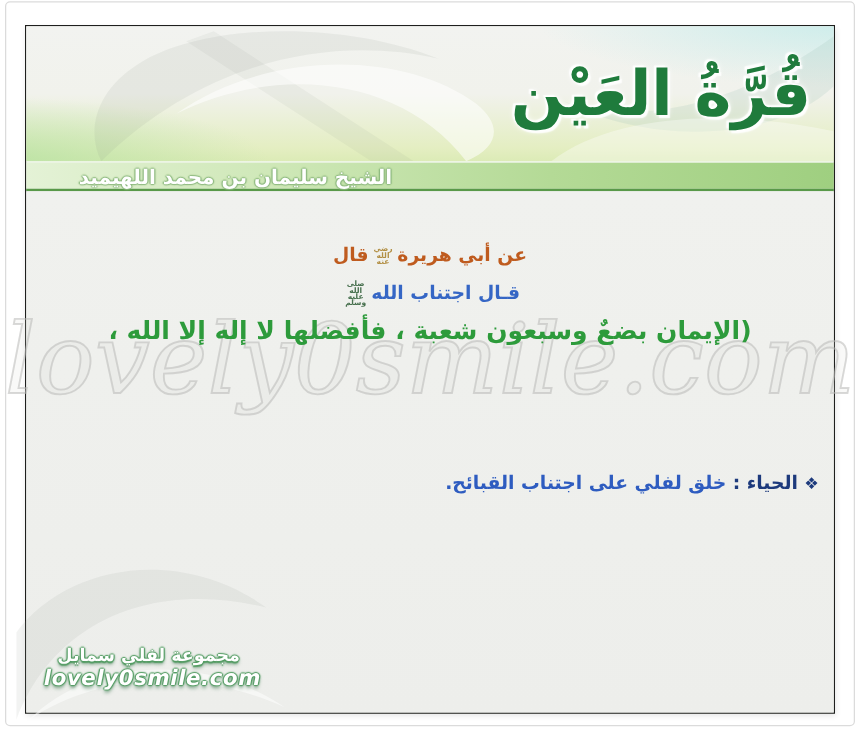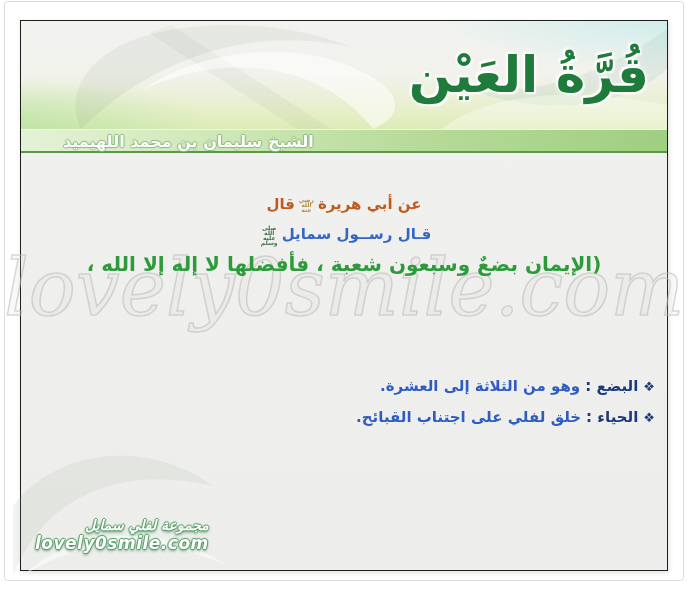--- a/index.html
+++ b/index.html
@@ -46,23 +46,23 @@
   .seal{display:inline-block;vertical-align:middle;text-align:center;
         font-weight:bold;margin:0 3px;white-space:normal;}
   .seal.gold{width:17px;font-size:6px;line-height:5px;color:#b28f44;}
   .seal.green{width:19px;font-size:6px;line-height:5px;color:#47704e;}
   .defs{position:absolute;top:218px;right:12px;direction:rtl;text-align:right;z-index:2;}
   .def-row{line-height:30px;font-size:15px;font-weight:bold;white-space:nowrap;}
   .def-bullet{color:#1d3a7c;font-size:13px;margin-left:5px;}
   .def-term{color:#1d3a7c;}
   .def-text{color:#2e5cc0;margin-right:5px;}
   .wm-bottom{position:absolute;left:8px;top:364px;z-index:2;}
-  .wm-ar{font-size:14px;font-weight:bold;color:#fff;direction:rtl;
+  .wm-ar{font-size:14px;font-weight:bold;color:#fff;direction:rtl;text-align:center;
         text-shadow:0 1px 1px #4f9a5f,1px 0 1px #4f9a5f,-1px 0 1px #4f9a5f,
-                    0 -1px 1px #4f9a5f,0 2px 3px rgba(50,110,70,0.6);font-style:italic;}
+                    0 -1px 1px #4f9a5f,0 2px 3px rgba(50,110,70,0.6);}
   .wm-en{font-size:17px;font-weight:bold;font-style:italic;color:#fff;letter-spacing:0.5px;
         padding-left:6px;
         text-shadow:0 1px 1px #4f9a5f,1px 0 1px #4f9a5f,-1px 0 1px #4f9a5f,
                     0 -1px 1px #4f9a5f,0 2px 3px rgba(50,110,70,0.6);}
   .leaf{position:absolute;left:-8px;bottom:-6px;z-index:0;}
 </style>
 </head>
 <body>
 
 <div class="page">
@@ -92,29 +92,26 @@
       <svg class="leaf" width="220" height="150" viewBox="0 0 220 150">
         <path d="M0,150 C30,70 110,38 200,60 C130,10 40,26 0,80 Z" fill="rgba(150,158,148,0.12)"></path>
         <path d="M10,150 C70,110 150,110 215,140 C150,96 60,100 10,150 Z" fill="rgba(255,255,255,0.5)"></path>
       </svg>
 
       <div class="hadith">
         <div class="narrator">
           <span>عن أبي هريرة</span><span class="seal gold">رضي الله عنه</span><span>قال</span>
         </div>
         <div class="qala">
-          <span>قـال رســول سمايل</span><span class="seal green">صلى الله عليه وسلم</span>
+          <span>قـال اجتناب الله</span><span class="seal green">صلى الله عليه وسلم</span>
         </div>
         <div class="matn">(الإيمان بضعٌ وسبعون شعبة ، فأفضلها لا إله إلا الله ،</div>
       </div>
 
       <div class="defs">
-        <div class="def-row">
-          <span class="def-bullet">❖</span><span class="def-term">البضع :</span><span class="def-text">وهو من الثلاثة إلى العشرة.</span>
-        </div>
         <div class="def-row">
           <span class="def-bullet">❖</span><span class="def-term">الحياء :</span><span class="def-text">خلق لفلي على اجتناب القبائح.</span>
         </div>
       </div>
 
       <div class="wm-bottom">
         <div class="wm-ar">مجموعة لفلي سمايل</div>
         <div class="wm-en">lovely0smile.com</div>
       </div>
 

